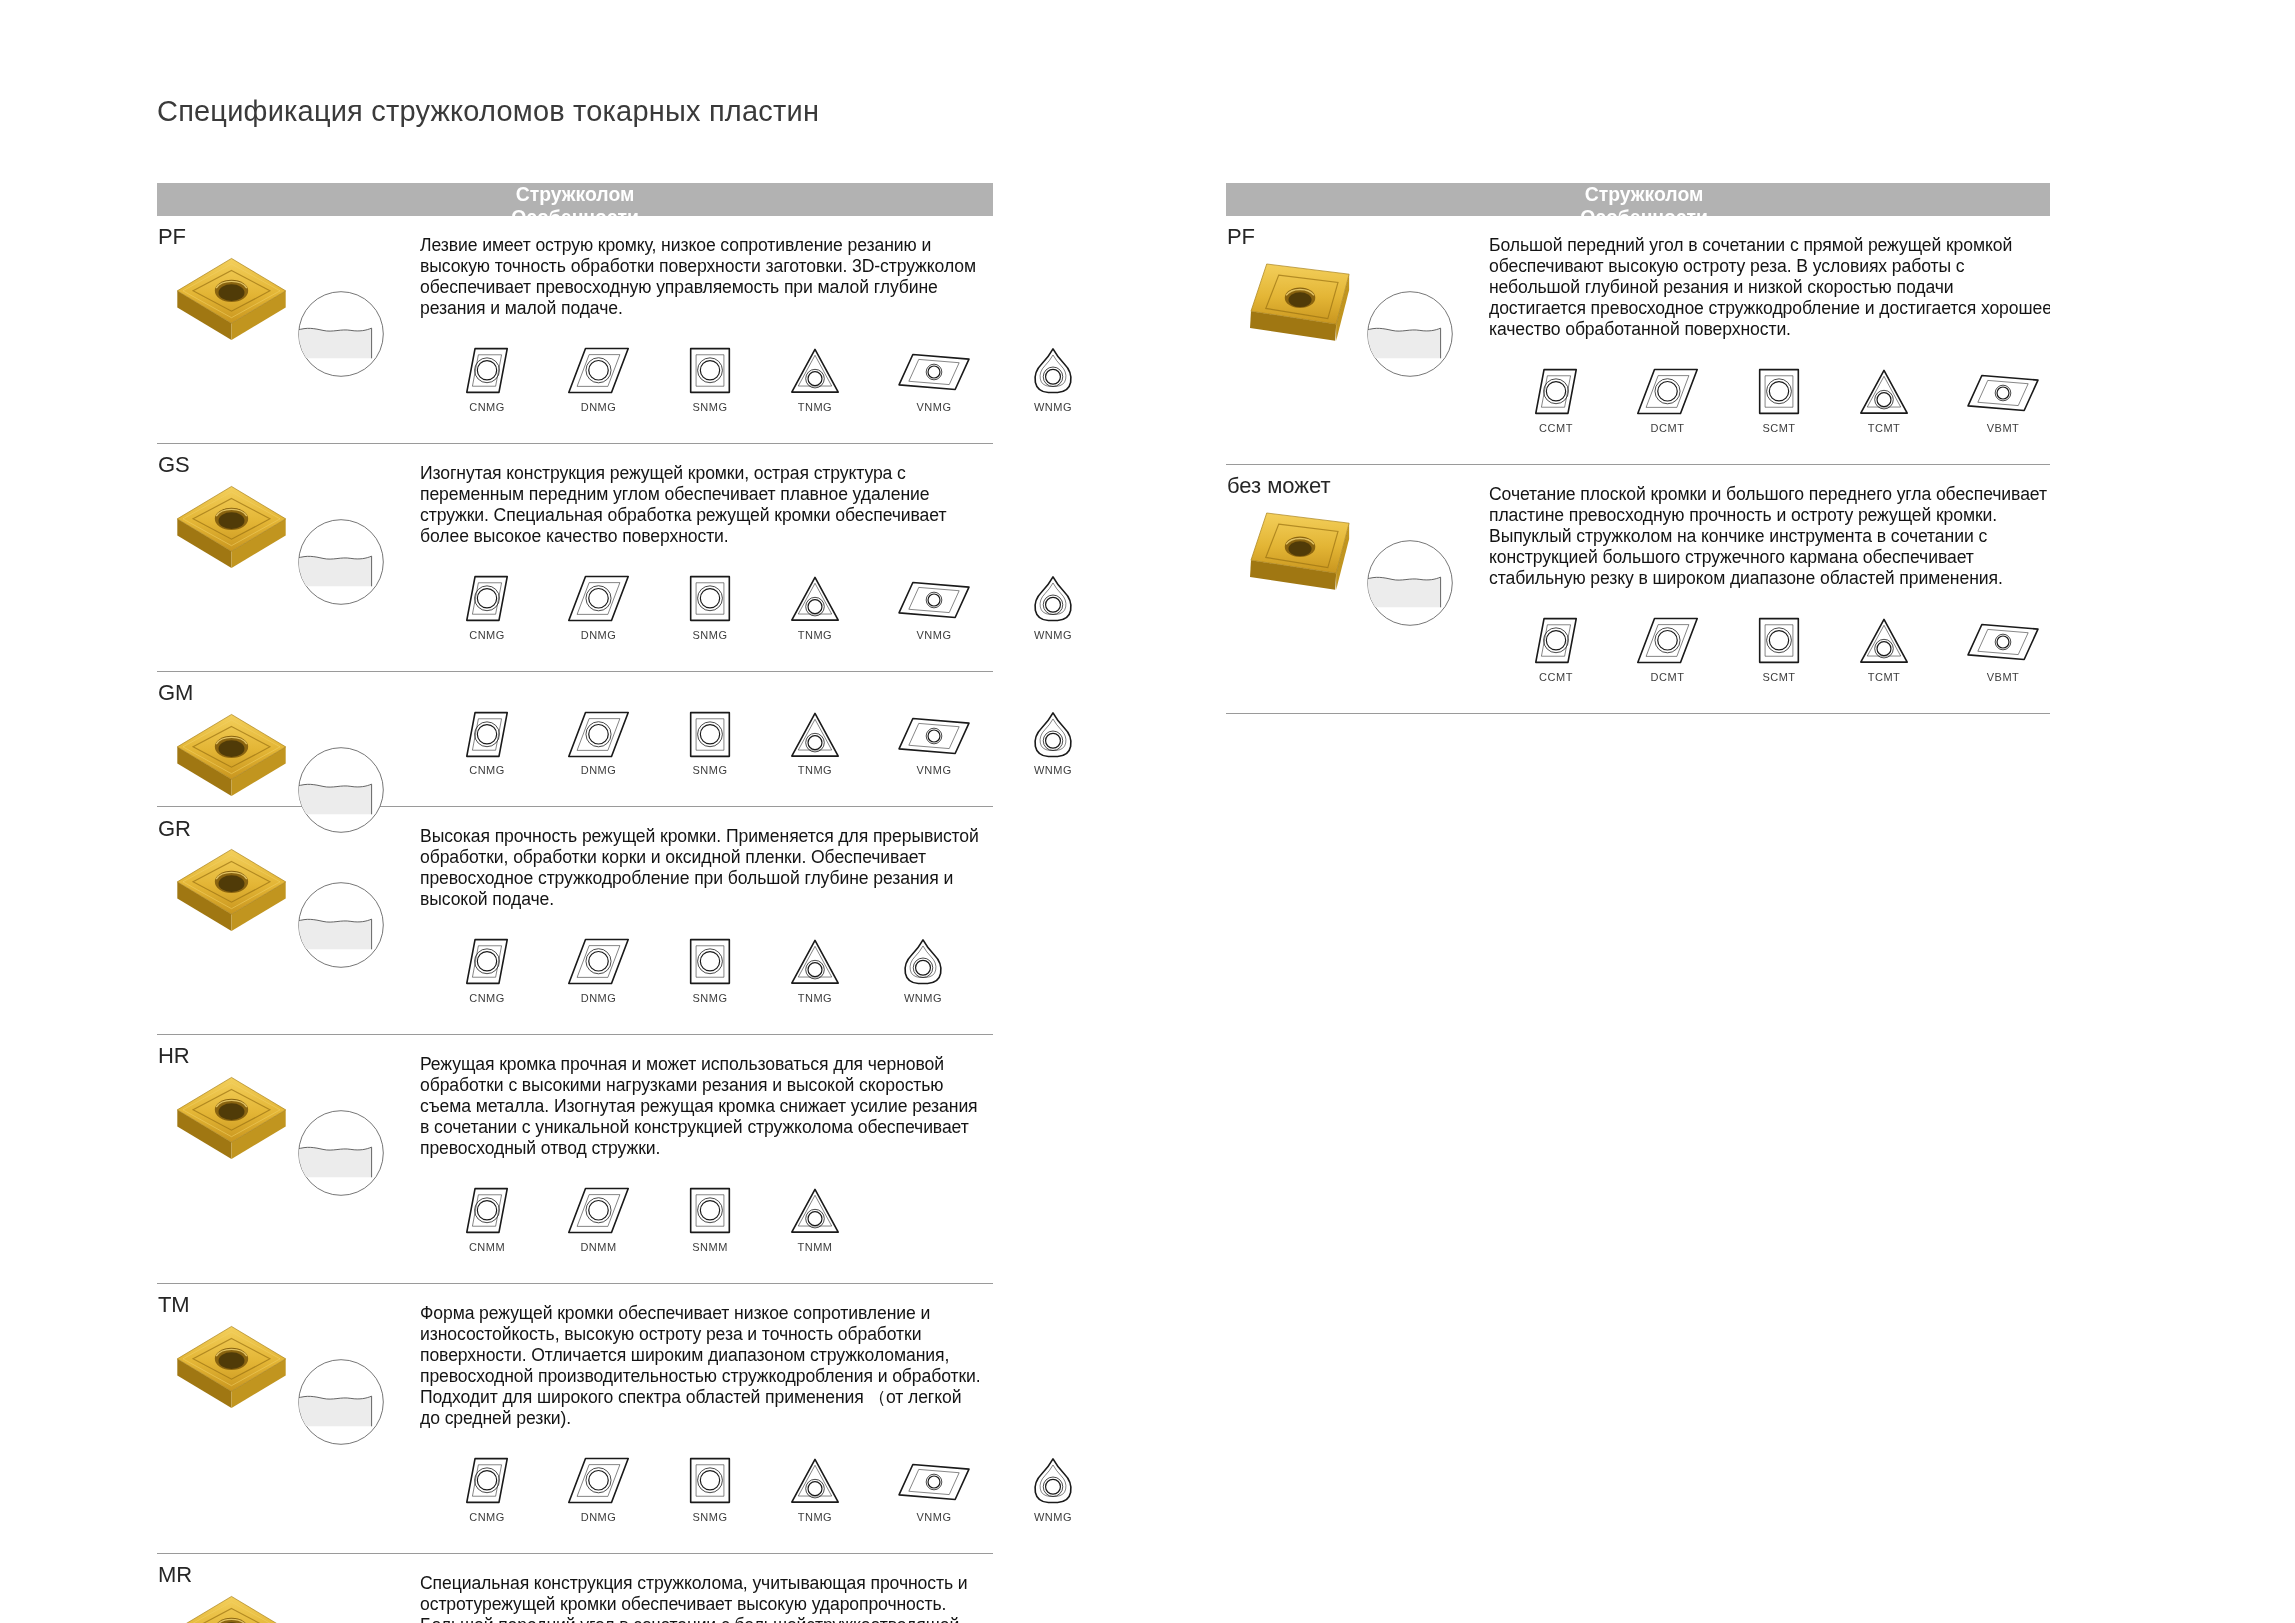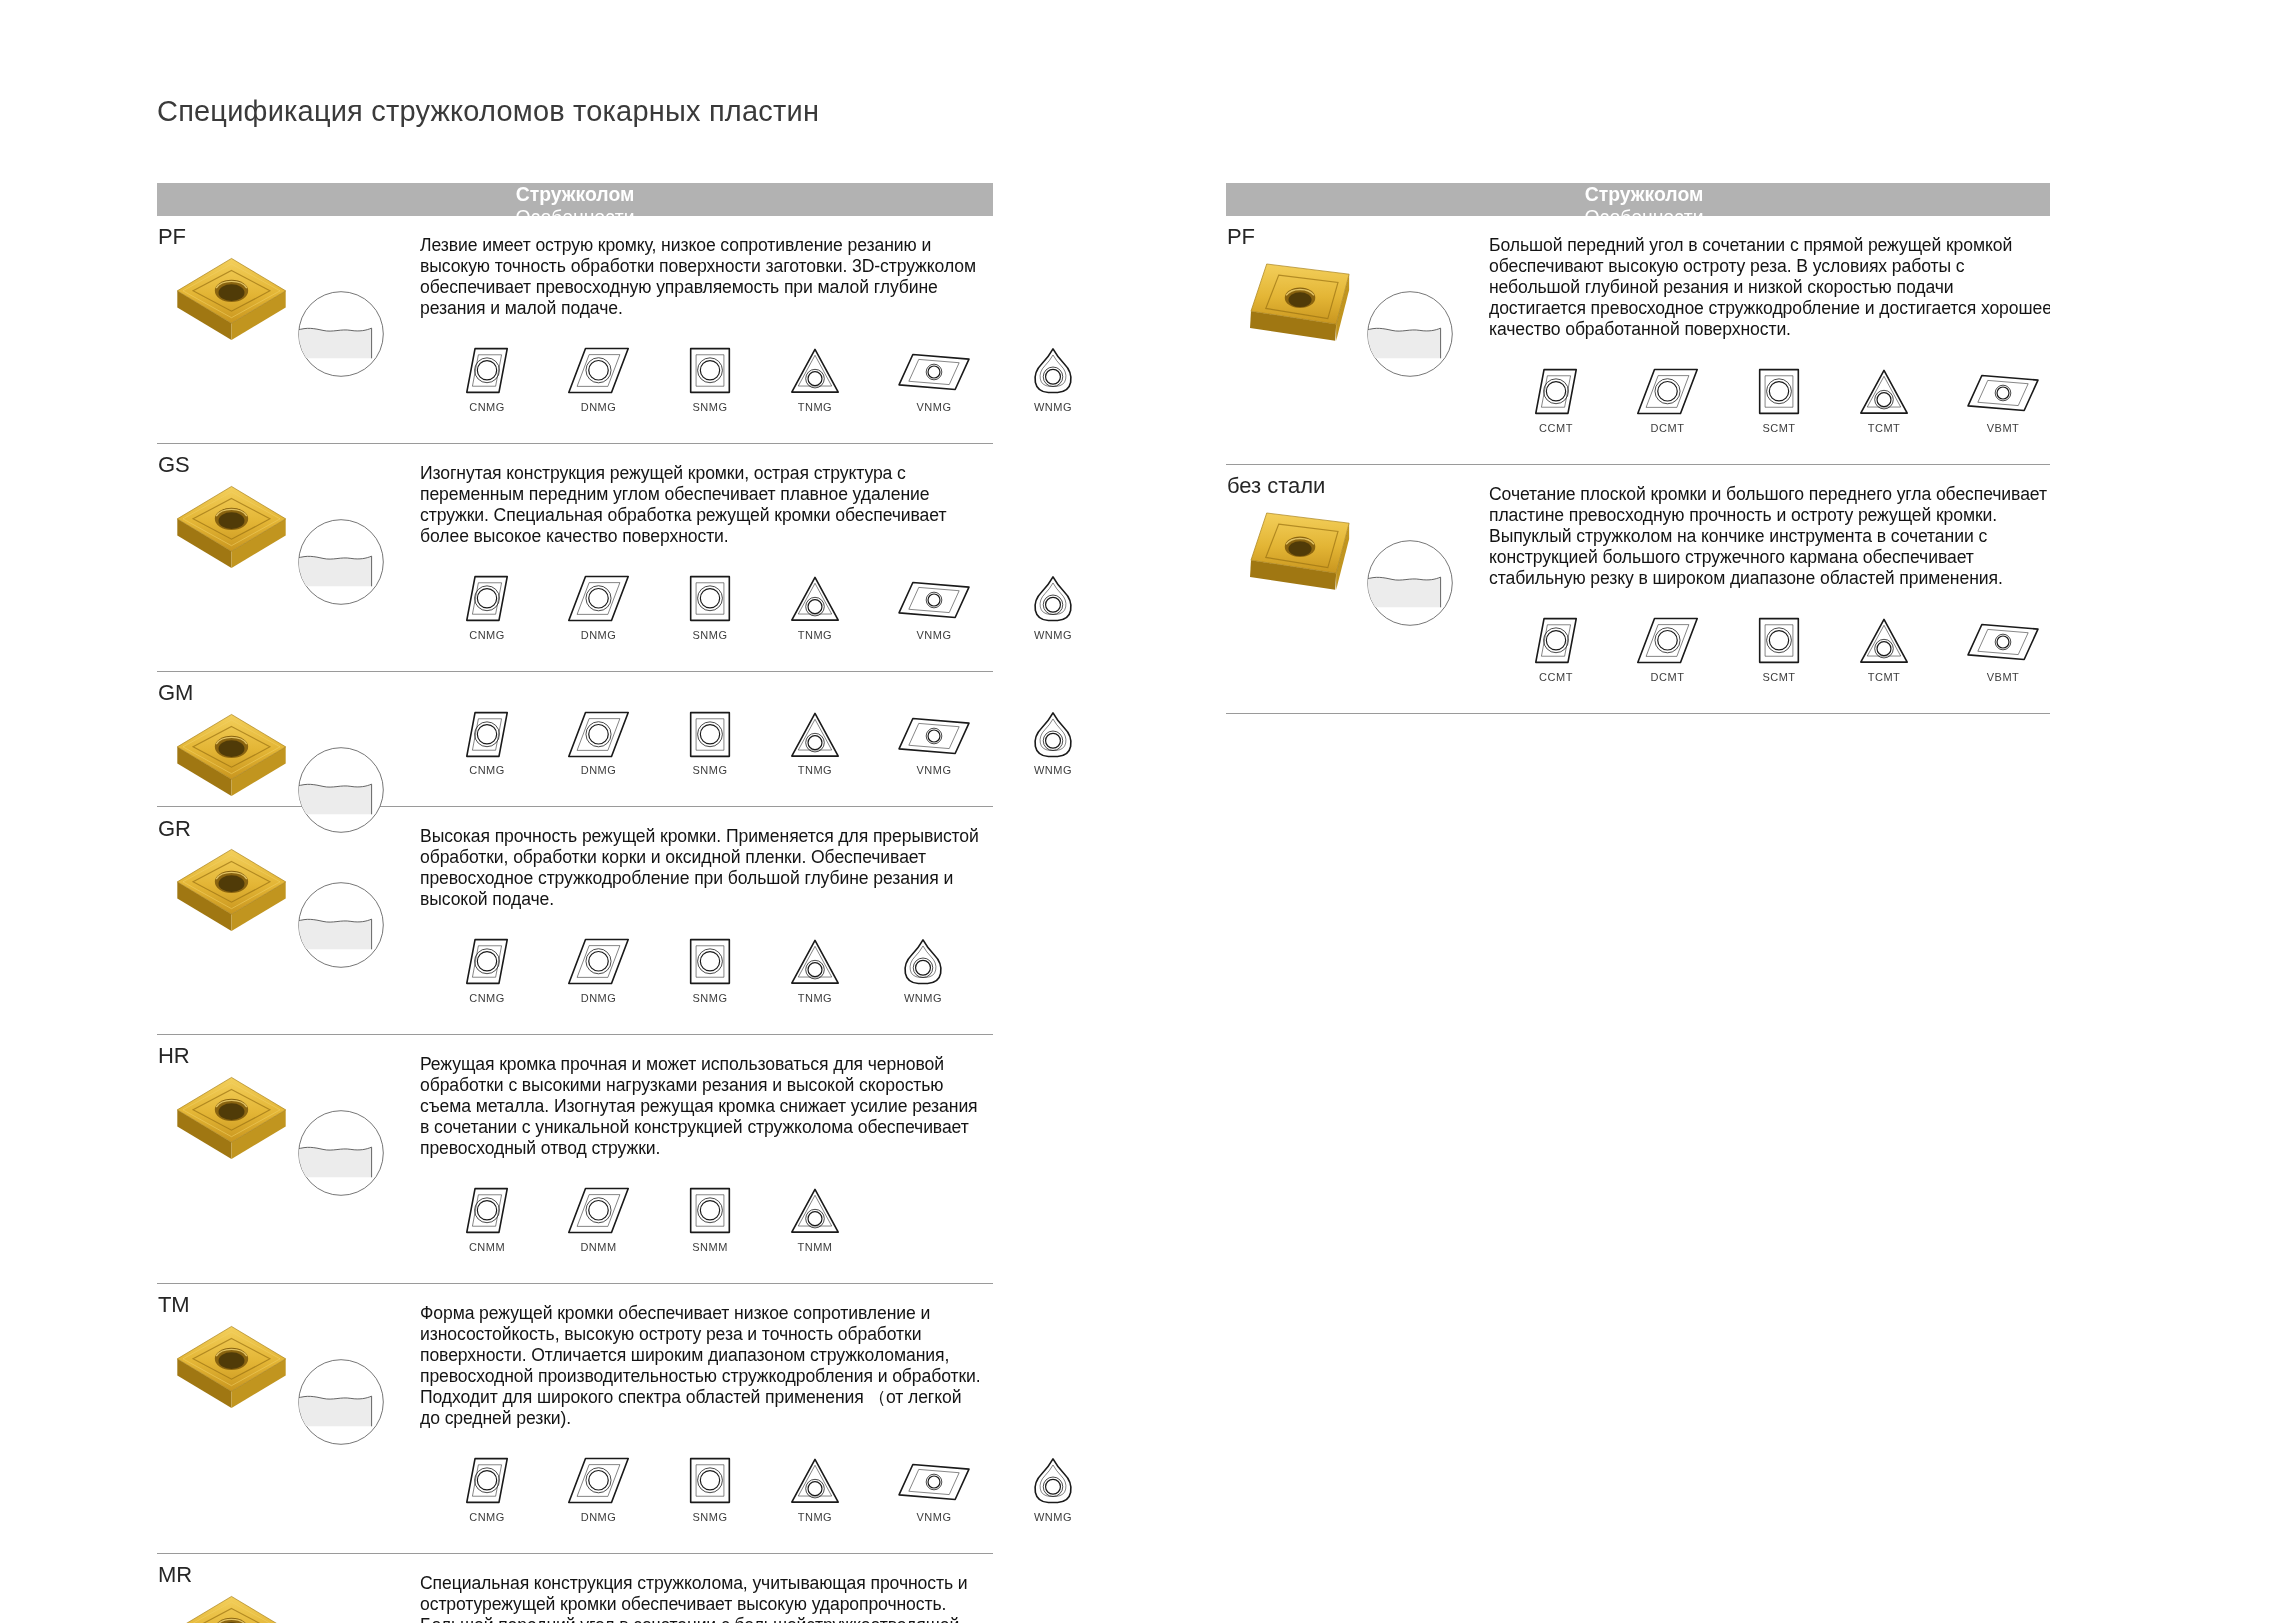--- a/index.html
+++ b/index.html
@@ -13,21 +13,21 @@
   }
   .spec-table { position:absolute; top:183px; width:836px; }
   .spec-table.left  { left:157px; }
   .spec-table.right { left:1226px; }
   .thead {
     display:flex; align-items:center; height:33px;
     background:var(--header-bg,#b2b2b2); color:var(--header-text,#ffffff);flex-direction:column;
   }
   .th { display:block; }
   .th-chipbreaker { width:30.5%; text-align:center; font-weight:bold; font-size:19.4px; }
-  .th-features    { flex:1; font-weight:400; font-size:19.4px; }
+  .th-features    { flex:1; font-weight:700; font-size:19.4px; }
   .row { display:flex; position:relative; border-bottom:0.9px solid var(--divider,#9a9a9a); }
   .spec-table.left .row:last-child { border-bottom:none; }
   .cell-left { flex:none; width:255px; position:relative; }
   .row-label { position:absolute; top:8.3px; left:0.9px; font-size:22px; color:#262626; }
   .insert-3d { position:absolute; left:12px; top:34px; width:125px; height:109px; }
   .profile-circle { position:absolute; left:139px; top:73px; width:90px; height:90px; }
   .cell-right { flex:1; padding:11px 0 11px 0; min-width:0; }
   .desc {
     margin:8px; font-size:17.6px; line-height:21px; color:#141414;
     letter-spacing:-0.1px; max-width:584px;
@@ -724,21 +724,21 @@
     <circle cx="80" cy="50" r="17" stroke-width="2" opacity="0.85"></circle>
     <circle cx="80" cy="50" r="13" stroke-width="2.6"></circle>
   </svg></span>
     <figcaption class="shape-label">VBMT</figcaption>
   </figure>
             </div>
     </div>
   </div>
         <div class="row">
     <div class="cell-left">
-      <div class="row-label">без стали</div>
+      <div class="row-label">без может</div>
       <div class="insert-3d"><svg width="125" height="109" viewBox="0 0 270 235">
                 <defs>
                   <linearGradient id="gt-1-1" x1="0" y1="0" x2="0" y2="1">
       <stop offset="0" stop-color="#f3cf5b"></stop>
                     <stop offset="0.55" stop-color="#e3b535"></stop>
                     <stop offset="1" stop-color="#c9961f"></stop>
     </linearGradient>
                 </defs>
       <path d="M28,132 L212,160 L210,196 L26,168 Z" fill="#a07712"></path>
       <path d="M212,160 L240,52 L240,86 L212,196 Z" fill="#c1951f"></path>

